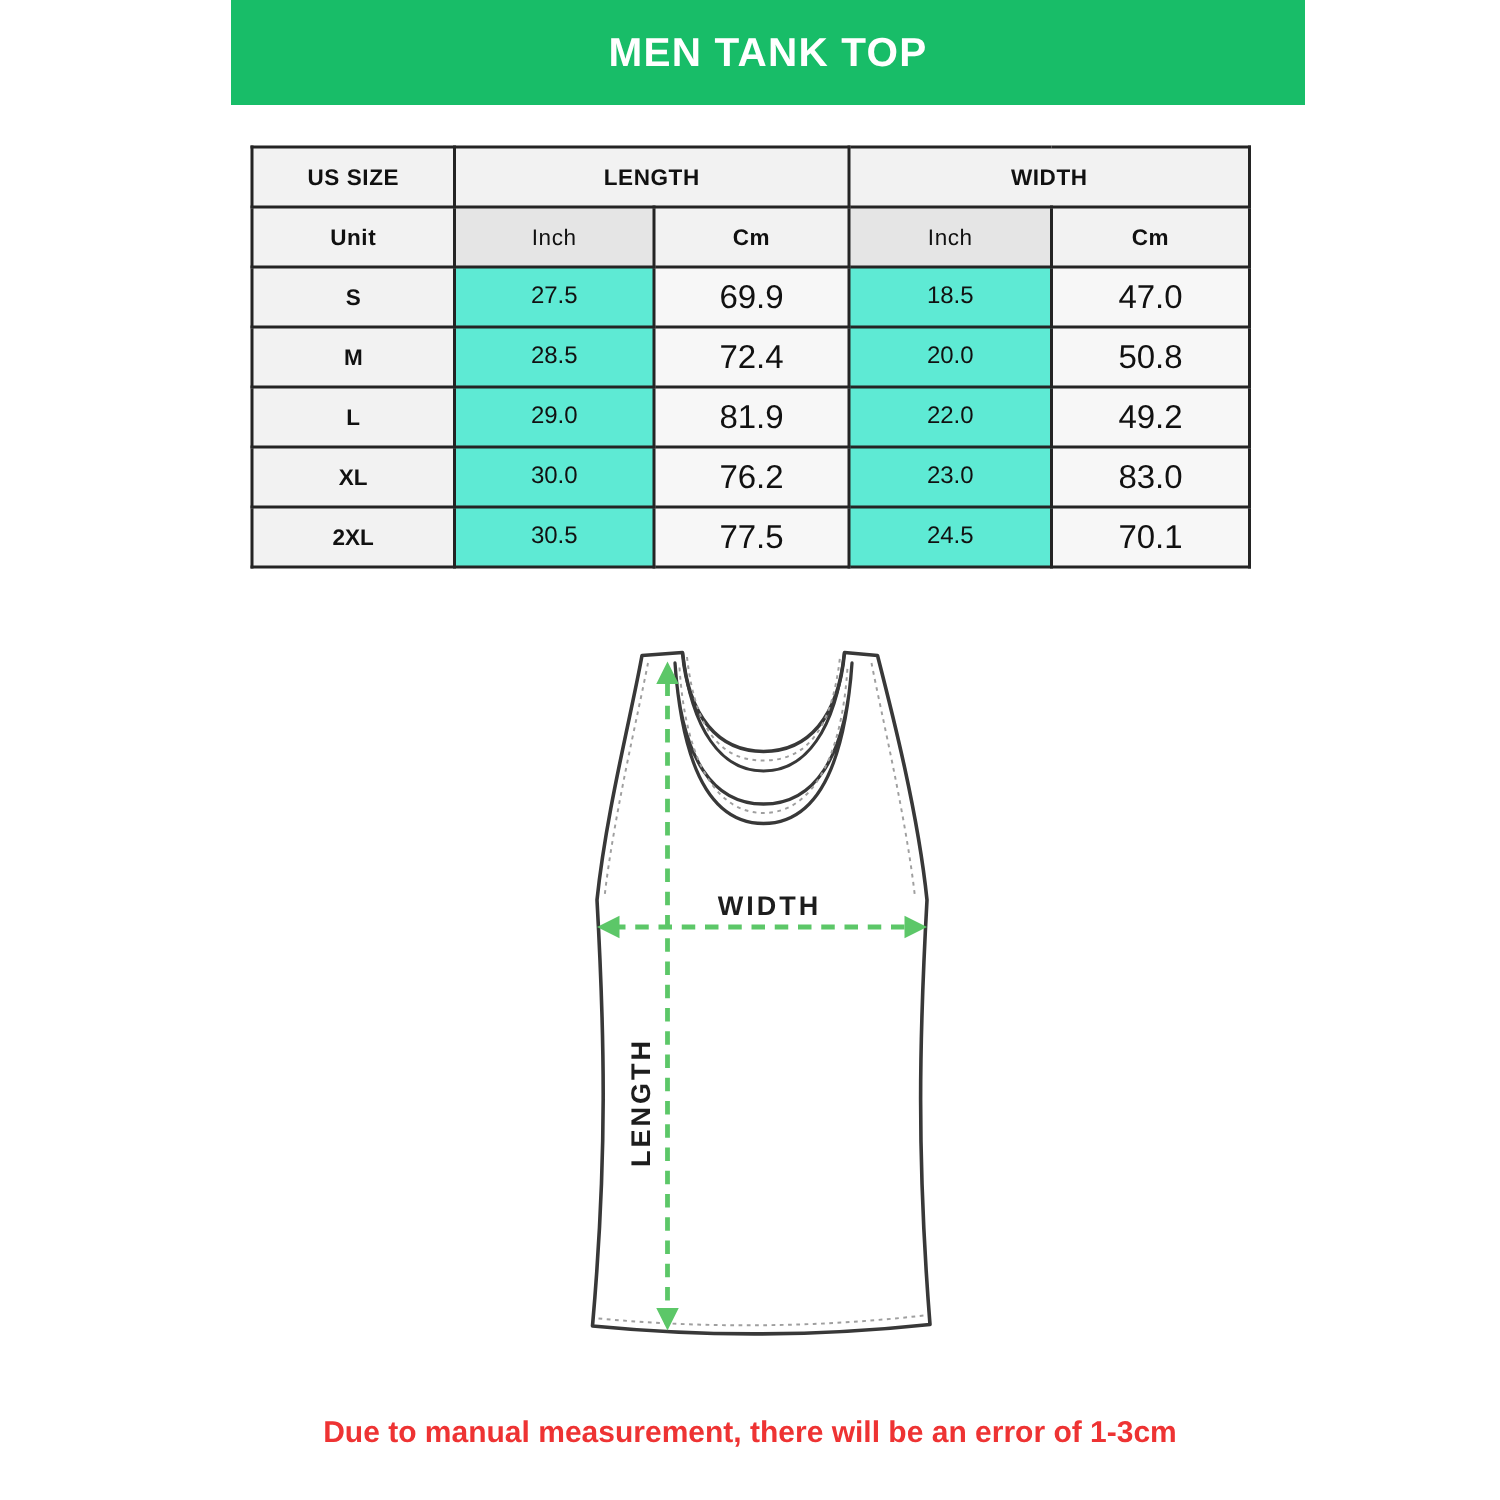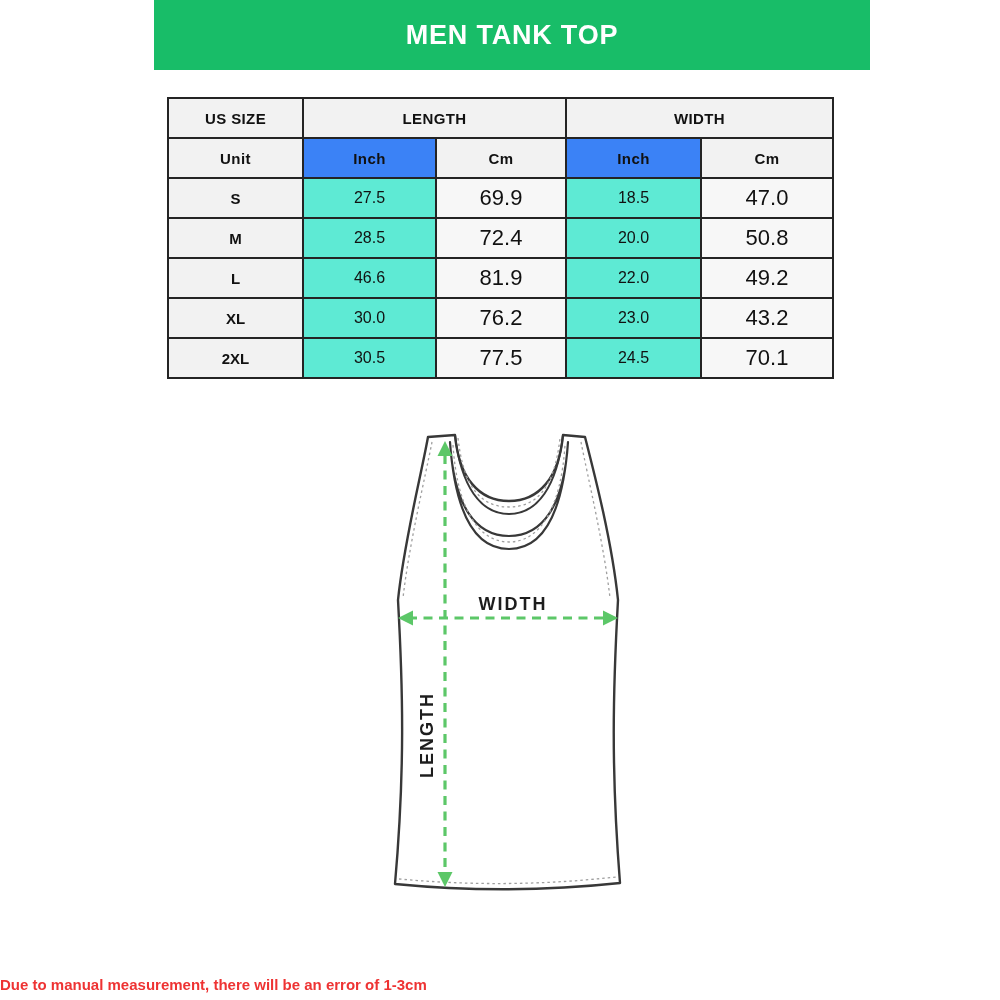--- a/index.html
+++ b/index.html
@@ -12,33 +12,33 @@
   .banner-title{color:#ffffff;font-size:27px;font-weight:700;letter-spacing:.8px;}
 
   
   .table-wrap{position:absolute;left:167px;top:97px;width:665px;}
   table.size-chart{border-collapse:collapse;width:100%;table-layout:fixed;}
   table.size-chart th, table.size-chart td{
       border:2px solid #242424;text-align:center;vertical-align:middle;
       height:36px;padding:0;color:#111;}
   table.size-chart tr{height:40px;}
   .hdr{font-size:15px;font-weight:700;letter-spacing:.4px;background:#f2f2f2;}
-  .hdr-white{font-size:15px;font-weight:700;letter-spacing:.4px;background:#3b82f6;}
+  .hdr-white{font-size:15px;font-weight:400;letter-spacing:.4px;background:#e5e5e5;}
   .size-cell{font-size:15px;font-weight:700;background:#f2f2f2;}
   .num{font-size:16px;font-weight:400;color:#1d1d1d;background:#5eead4;}
   .num-tint{font-size:22px;font-weight:400;color:#1d1d1d;background:#f7f7f7;}
 
   
   .diagram{position:absolute;left:380px;top:420px;width:260px;height:490px;}
   .svg-label{font-family:"Liberation Sans", sans-serif;font-size:18px;font-weight:700;
              letter-spacing:2px;fill:#1d1d1d;}
 
   
-  .note{position:absolute;left:0;top:976px;width:1000px;text-align:left;
-        color:#ee3333;font-size:15px;font-weight:700;}
+  .note{position:absolute;left:0;top:944px;width:1000px;text-align:center;
+        color:#ee3333;font-size:20px;font-weight:700;}
 </style>
 </head>
 <body>
 
 <div class="banner">
   <div class="banner-title">MEN TANK TOP</div>
 </div>
 
 <div class="table-wrap">
   <table class="size-chart">
@@ -71,31 +71,31 @@
     </tr>
     <tr>
       <td class="size-cell">M</td>
       <td class="num">28.5</td>
       <td class="num-tint">72.4</td>
       <td class="num">20.0</td>
       <td class="num-tint">50.8</td>
     </tr>
     <tr>
       <td class="size-cell">L</td>
-      <td class="num">46.6</td>
+      <td class="num">29.0</td>
       <td class="num-tint">81.9</td>
       <td class="num">22.0</td>
       <td class="num-tint">49.2</td>
     </tr>
     <tr>
       <td class="size-cell">XL</td>
       <td class="num">30.0</td>
       <td class="num-tint">76.2</td>
       <td class="num">23.0</td>
-      <td class="num-tint">43.2</td>
+      <td class="num-tint">83.0</td>
     </tr>
     <tr>
       <td class="size-cell">2XL</td>
       <td class="num">30.5</td>
       <td class="num-tint">77.5</td>
       <td class="num">24.5</td>
       <td class="num-tint">70.1</td>
     </tr>
   </tbody>
     </table>

